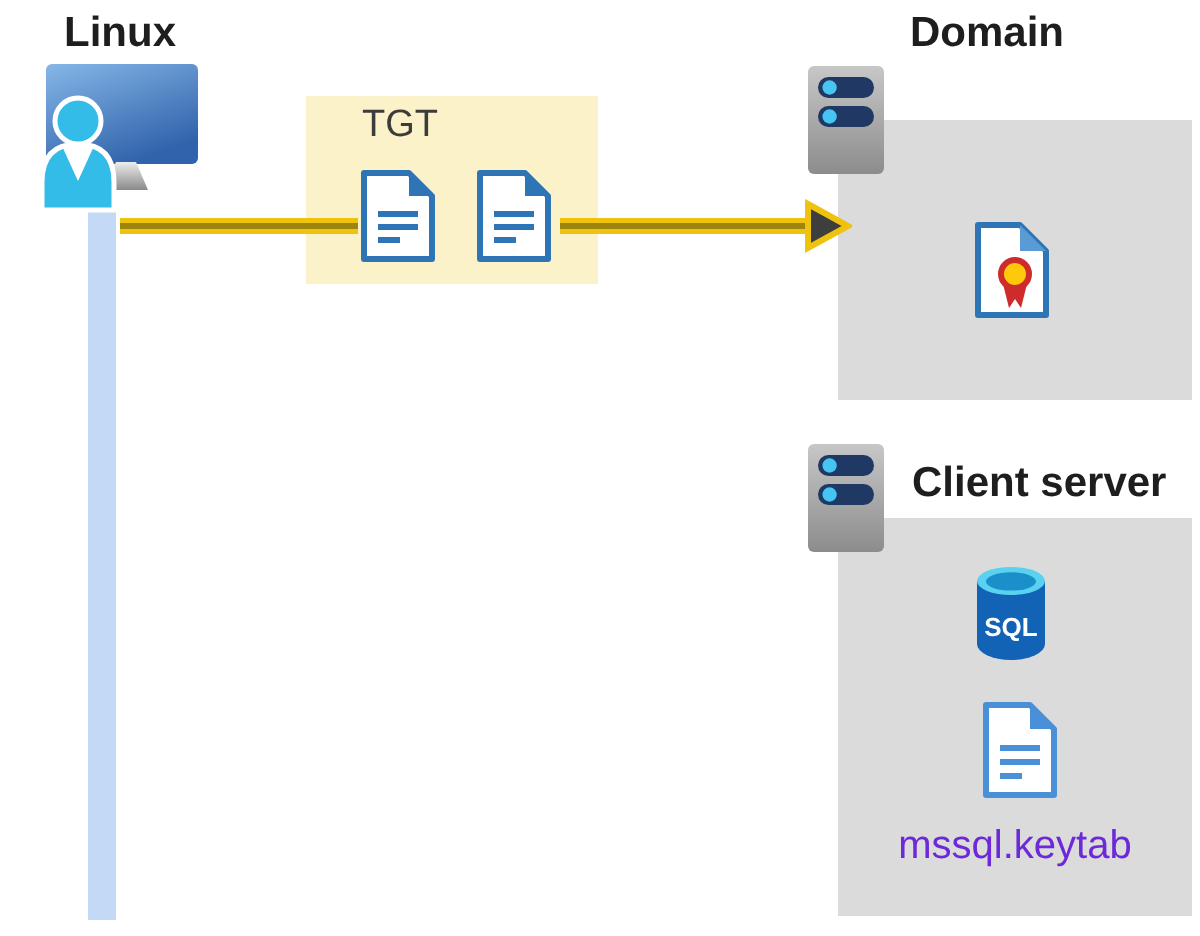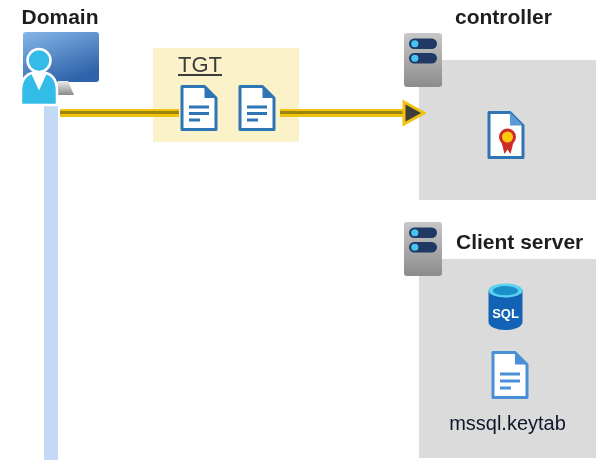--- a/index.html
+++ b/index.html
@@ -2,21 +2,21 @@
 <html><head>
 <meta charset="utf-8">
 <style>
   html,body { margin:0; padding:0; background:#fff; }
   .stage {
     position:relative; width:600px; height:468px; background:#ffffff;
     font-family:"Liberation Sans", sans-serif; overflow:hidden;
   }
   .abs { position:absolute; }
   .hdr { font-weight:700; color:#1e1e1e; font-size:21px; line-height:25px; }
-  .sub { font-weight:400; color:#3c3c3c; font-size:22px;text-decoration:underline; }
+  .sub { font-weight:400; color:#3c3c3c; font-size:19px; }
   .center { text-align:center; }
 
   .client-label   { left:10px; top:4px;  width:100px; }
   .client-icon    { left:8px;  top:28px; }
   .lifeline       { left:44px; top:88px; width:14px; height:372px; background:#c3d9f5; }
 
   .ticket-box     { left:153px; top:48px; width:146px; height:94px; background:#fbf2c9; z-index:1; }
   .tgt-label      { left:170px; top:52px; width:60px; z-index:4; }
   .spn-label      { left:229px; top:52px; width:60px; z-index:4; }
   .tgt-doc        { left:179px; top:84px; z-index:3; }
@@ -31,21 +31,21 @@
   .dc-box         { left:419px; top:60px;  width:177px; height:140px; background:#dbdbdb; }
   .dc-server      { left:403px; top:32px;  z-index:1; }
   .dc-label       { left:455px; top:4px;   width:140px; }
   .cert-icon      { left:486px; top:110px; }
 
   .lx-box         { left:419px; top:259px; width:177px; height:199px; background:#dbdbdb; }
   .lx-server      { left:403px; top:221px; z-index:1; }
   .lx-label       { left:456px; top:229px; width:140px; white-space:nowrap; }
   .sql-icon       { left:487px; top:282px; }
   .keytab-doc     { left:490px; top:350px; }
-  .keytab-name    { left:419px; top:412px; width:177px; font-size:20px; color:#0f172a; }
+  .keytab-name    { left:419px; top:412px; width:177px; font-size:20px; color:#6d28d9; }
 </style>
 </head>
 <body>
 
 <svg width="0" height="0" style="position:absolute" aria-hidden="true">
   <defs>
     <linearGradient id="gradMonitor" x1="0" y1="0" x2="0.55" y2="1">
       <stop offset="0" stop-color="#86b7e8"></stop>
         <stop offset="1" stop-color="#3063ab"></stop>
     </linearGradient>
@@ -55,21 +55,21 @@
     </linearGradient>
     <linearGradient id="gradServer" x1="0" y1="0" x2="0" y2="1">
       <stop offset="0" stop-color="#c7c7c7"></stop>
         <stop offset="1" stop-color="#8c8c8c"></stop>
     </linearGradient>
   </defs>
 </svg>
 
 <div class="stage">
 
-  <div class="abs hdr center client-label">Domain</div>
+  <div class="abs hdr center client-label">Linux</div>
   <div class="abs lifeline"></div>
   <svg class="abs client-icon" width="95" height="80" viewBox="0 0 95 80">
     <g>
       <rect x="15" y="4" width="76" height="50" rx="3" fill="url(#gradMonitor)"></rect>
       <polygon points="50,53 60,53 66,67 44,67" fill="url(#gradStand)"></polygon>
     </g>
     <g>
       <path d="M13,77 V63 Q13,44 31,44 Q49,44 49,63 V77 Z" fill="#34bce9" stroke="#ffffff" stroke-width="2.5"></path>
       <path d="M23,45 L39,45 L31,62.5 Z" fill="#ffffff"></path>
       <circle cx="31" cy="32.5" r="11.5" fill="#34bce9" stroke="#ffffff" stroke-width="2.5"></circle>
@@ -106,21 +106,21 @@
 
   <div class="abs dc-box"></div>
   <svg class="abs dc-server" width="40" height="56" viewBox="0 0 40 56">
     <rect x="1" y="1" width="38" height="54" rx="3" fill="url(#gradServer)"></rect>
     <rect x="6" y="6.5" width="28" height="10.5" rx="5.25" fill="#1f3864"></rect>
     <rect x="6" y="21" width="28" height="10.5" rx="5.25" fill="#1f3864"></rect>
     <circle cx="11.8" cy="11.75" r="3.6" fill="#46c5f2"></circle>
     <circle cx="11.8" cy="26.25" r="3.6" fill="#46c5f2"></circle>
   </svg>
   <div class="abs hdr dc-label">
-    <div>controller</div>
+    <div>Domain</div>
   </div>
   <svg class="abs cert-icon" width="40" height="50" viewBox="0 0 40 50">
     <path d="M3,2.5 H24 L37,15.5 V47.5 H3 Z" fill="#ffffff" stroke="#2e75b6" stroke-width="3" stroke-linejoin="round"></path>
     <path d="M24,2.5 V15.5 H37 Z" fill="#5b9bd5"></path>
     <polygon points="15,30 18.5,44 21.5,39.5 24.5,44 28,30" fill="#ce2b2b"></polygon>
     <circle cx="21.5" cy="27" r="7" fill="#ffc90b" stroke="#ce2b2b" stroke-width="3"></circle>
   </svg>
 
   <div class="abs lx-box"></div>
   <svg class="abs lx-server" width="40" height="56" viewBox="0 0 40 56">

